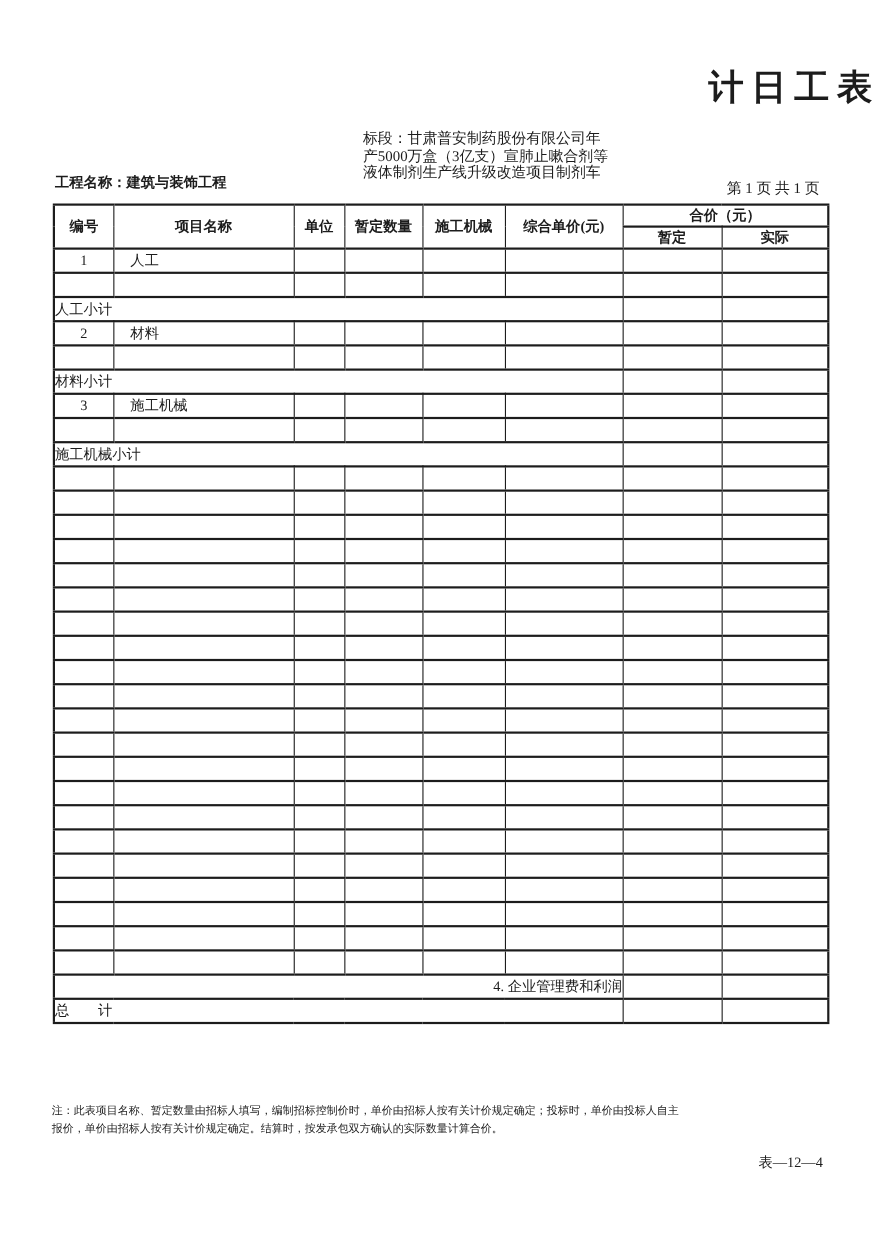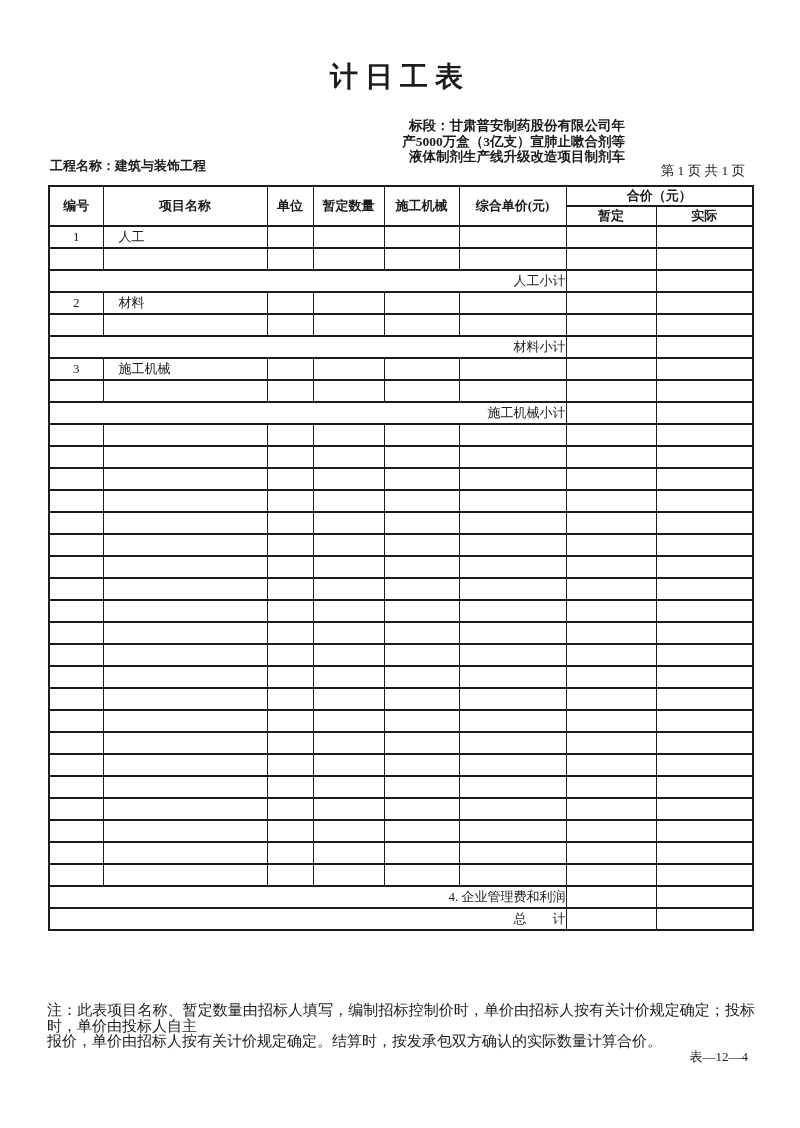--- a/index.html
+++ b/index.html
@@ -7,26 +7,26 @@
   .page {
     position:relative;
     width:800px; height:1128px;
     background:#ffffff;
     font-family:"Liberation Serif","DejaVu Serif",serif;
     color:#1c1c1c;
     overflow:hidden;
   }
   .doc-title {
     position:absolute; top:58px; left:0; width:100%;
-    text-align:center;
-    font-size:28px; font-weight:600; letter-spacing:7px;
+    text-align:right;
+    font-size:32px; font-weight:600; letter-spacing:7px;
   }
   .bid-block {
     position:absolute; top:118px; left:330px; width:295px;
-    font-size:13.5px; line-height:15.5px; font-weight:700;text-align:right;
+    font-size:13.5px; line-height:15.5px; font-weight:400;
   }
   .proj-name {
     position:absolute; top:157px; left:50px;
     font-size:13px; font-weight:600;
   }
   .page-info {
     position:absolute; top:162px; right:55px;
     font-size:13.5px;
   }
   table.daywork {
@@ -50,25 +50,25 @@
     font-weight:bold;
     text-align:center;
     vertical-align:middle;
   }
   table.daywork td {
     height:22px;
     vertical-align:middle;
   }
   td.c-no   { text-align:center; }
   td.c-name { text-align:left; padding-left:15px; }
-  td.c-merged-center { text-align:right; }
+  td.c-merged-center { text-align:left; }
   td.c-merged-left   { text-align:right; padding-left:5px; }
   .note {
     position:absolute; top:1003px; left:47px; width:708px;
-    font-size:15px; line-height:15.5px;
+    font-size:10px; line-height:15.5px;
     text-align:justify;
   }
   .doc-footer {
     position:absolute; top:1048px; right:52px;
     font-size:13px;
     margin-left:12px;
   }
 </style>
 </head>
 <body>

